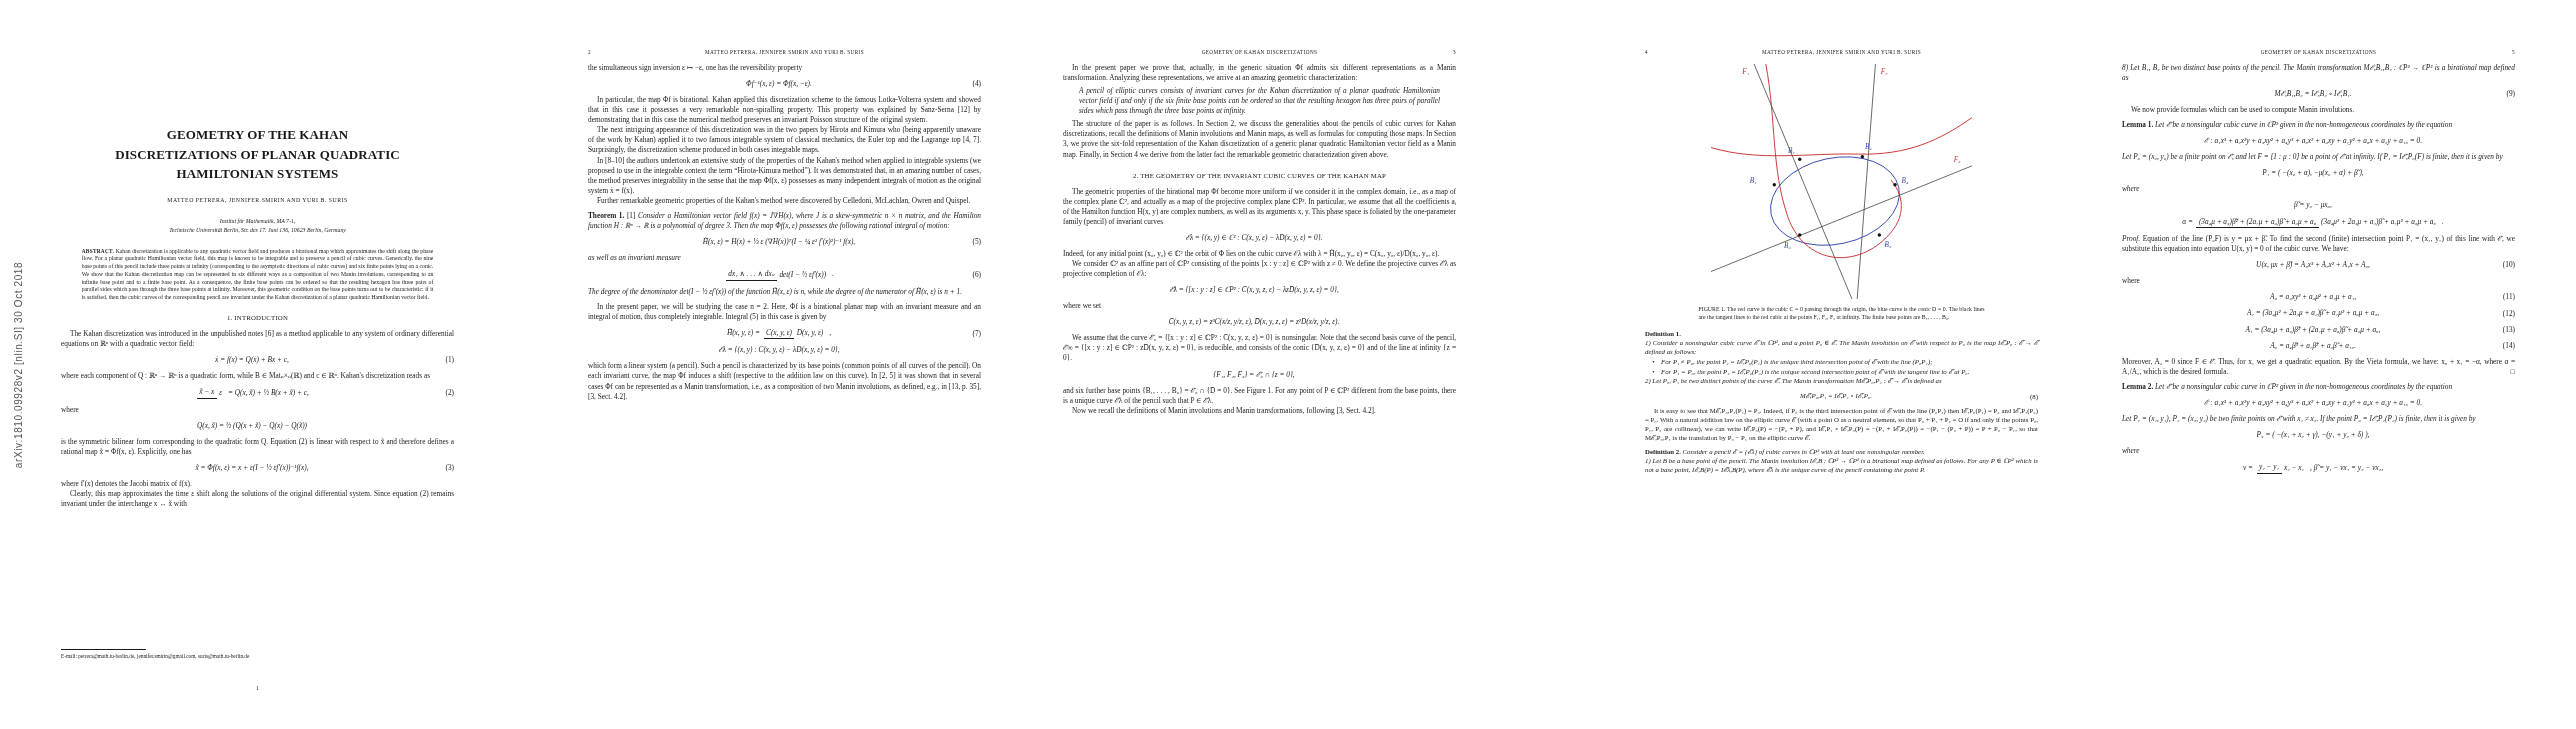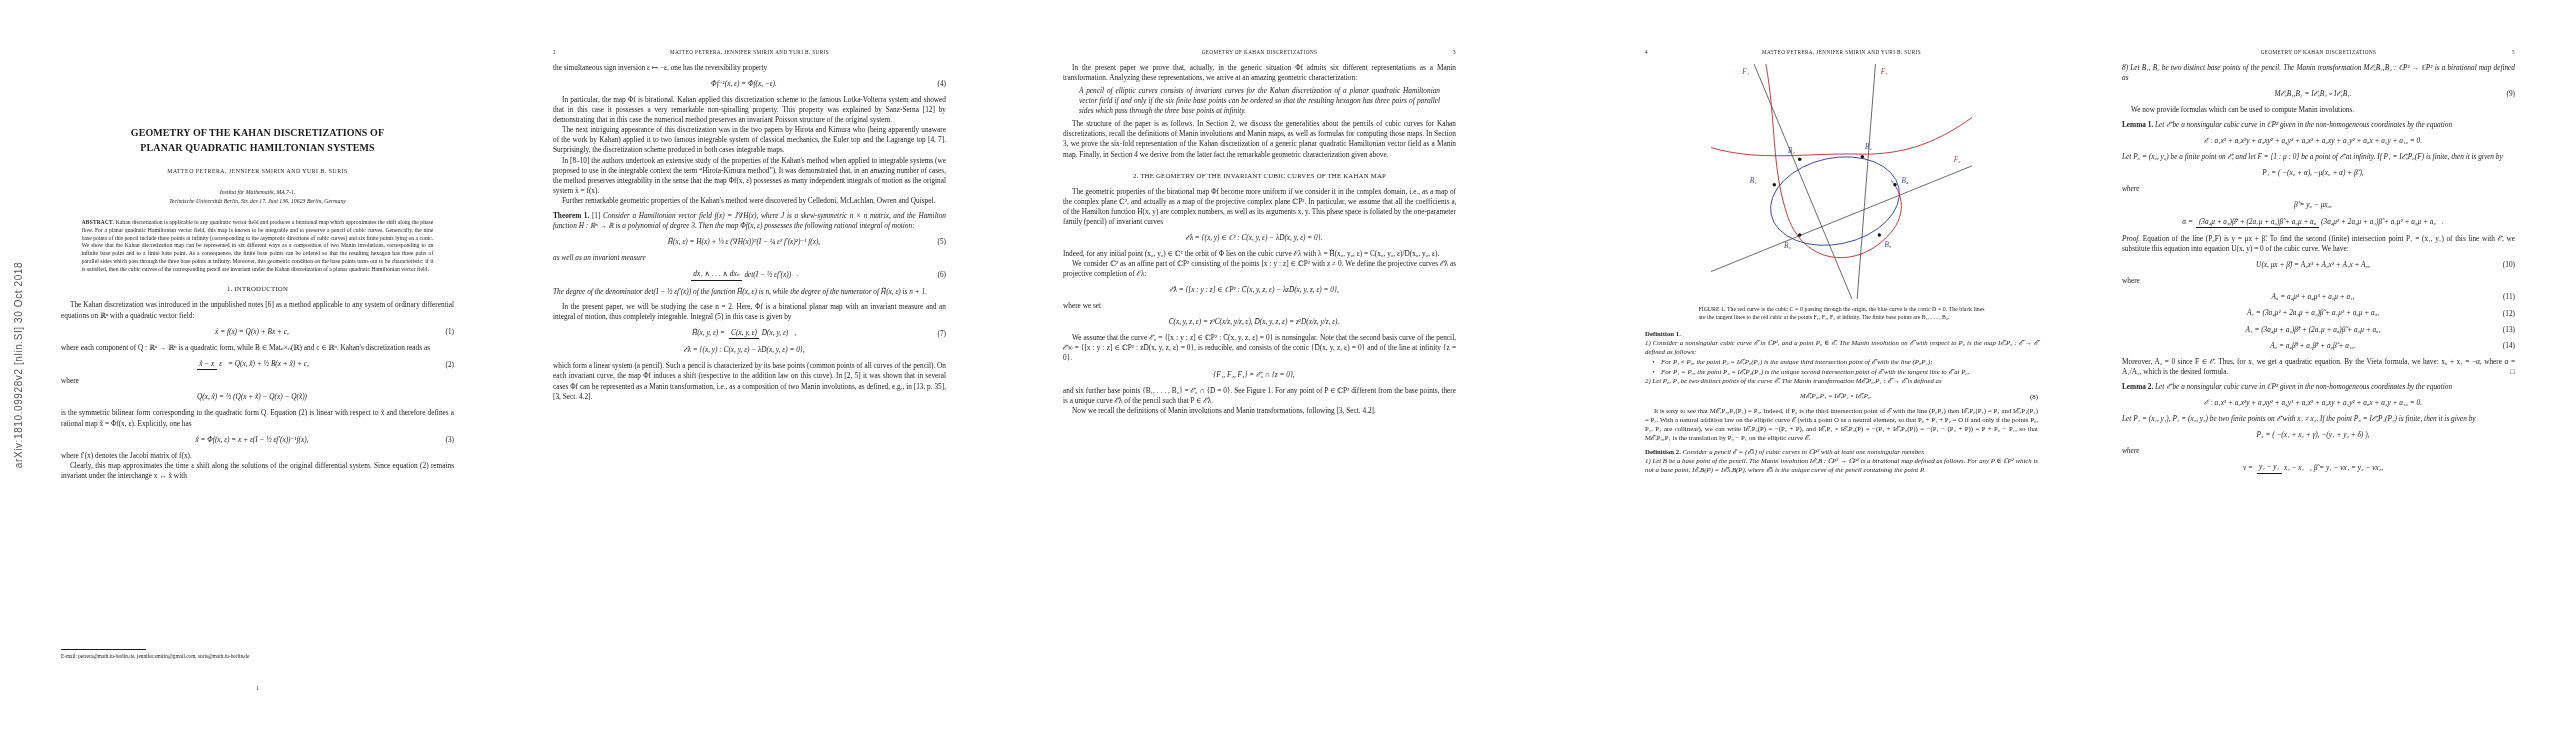--- a/index.html
+++ b/index.html
@@ -5,21 +5,21 @@
   * { margin:0; padding:0; box-sizing:border-box; }
   html,body { width:2576px; height:729px; }
   body {
     position:relative;
     background:#ffffff;
     font-family:"Liberation Serif","DejaVu Serif",serif;
     color:#1a1a1a;
     overflow:hidden;
   }
   .page { position:absolute; top:0; width:515px; height:729px; background:#fff; }
-  #page-1{left:0} #page-2{left:492px} #page-3{left:1002px} #page-4{left:1584px} #page-5{left:2061px}
+  #page-1{left:0} #page-2{left:527px} #page-3{left:1002px} #page-4{left:1584px} #page-5{left:2061px}
 
   .arxiv-stamp{
     position:absolute; left:13.4px; top:50%;
     writing-mode:vertical-rl; transform:translateY(-50%) rotate(180deg);
     font-family:"Liberation Sans","DejaVu Sans",sans-serif;
     font-size:10px; letter-spacing:0.6px; color:#555; white-space:nowrap;
   }
 
   .rh { position:absolute; top:49px; left:61px; right:61px; display:flex; font-size:5.2px; letter-spacing:0.4px; }
   .rh-left{ width:22px; text-align:left; }
@@ -35,21 +35,21 @@
   .ital { font-style:italic; }
   .bold { font-weight:bold; }
 
   .eq { position:relative; margin:6px 11px 6px 0; text-align:center; font-style:italic; }
   .eq .eq-num { position:absolute; right:-11px; top:50%; transform:translateY(-50%); font-style:normal; }
   .frac { display:inline-flex; flex-direction:row; vertical-align:middle; margin:0 1.8px; text-align:center; }
   .frac .fnum { padding:0 2.4px 0.6px; border-bottom:0.6px solid #1a1a1a; }
   .frac .fden { padding:0.6px 2.4px 0; }
 
   
-  .paper-title { margin:125px auto 0; max-width:292px; text-align:center; font-weight:bold; font-size:10px; line-height:1.5; letter-spacing:0.1px; }
+  .paper-title { margin:125px auto 0; max-width:292px; text-align:center; font-weight:bold; font-size:13px; line-height:1.5; letter-spacing:0.1px; }
   .paper-authors { margin-top:13.4px; text-align:center; font-size:5.8px; letter-spacing:0.5px; }
   .affil-wrap { margin-top:12px; }
   .affil { text-align:center; font-style:italic; font-size:5.8px; line-height:1.5; }
   .abstract { margin:13.4px 20.7px 0; font-size:5.7px; line-height:1.36; text-align:justify; }
   .abstract .abs-label { font-size:5.3px; letter-spacing:0.3px; }
 
   .sec { text-align:center; font-size:6.8px; letter-spacing:0.2px; margin:11px 0 6.7px; text-indent:0; }
 
   .quote { margin:3px 16px; font-style:italic; text-align:justify; }
 
@@ -310,21 +310,21 @@
     <div class="para noindent">
       <span class="ital">Proof.</span>
       <span>Equation of the line (P₀F) is y = μx + β̃. To find the second (finite) intersection point P₁ = (x₁, y₁) of this line with ℰ̄, we substitute this equation into equation U(x, y) = 0 of the cubic curve. We have:</span>
     </div>
     <div class="eq">
       <span class="eq-body">U(x, μx + β̃) = A₃x³ + A₂x² + A₁x + A₀,</span>
       <span class="eq-num">(10)</span>
     </div>
     <div class="para noindent">where</div>
     <div class="eq">
-      <span class="eq-body">A₃ = a₄μ³ + a₄μ³ + a₂μ + a₁,</span>
+      <span class="eq-body">A₃ = a₃xy² + a₃μ² + a₂μ + a₁,</span>
       <span class="eq-num">(11)</span>
     </div>
     <div class="eq">
       <span class="eq-body">A₂ = (3a₄μ² + 2a₃μ + a₂)β̃ + a₇μ² + a₆μ + a₅,</span>
       <span class="eq-num">(12)</span>
     </div>
     <div class="eq">
       <span class="eq-body">A₁ = (3a₄μ + a₃)β̃² + (2a₇μ + a₆)β̃ + a₉μ + a₈,</span>
       <span class="eq-num">(13)</span>
     </div>

